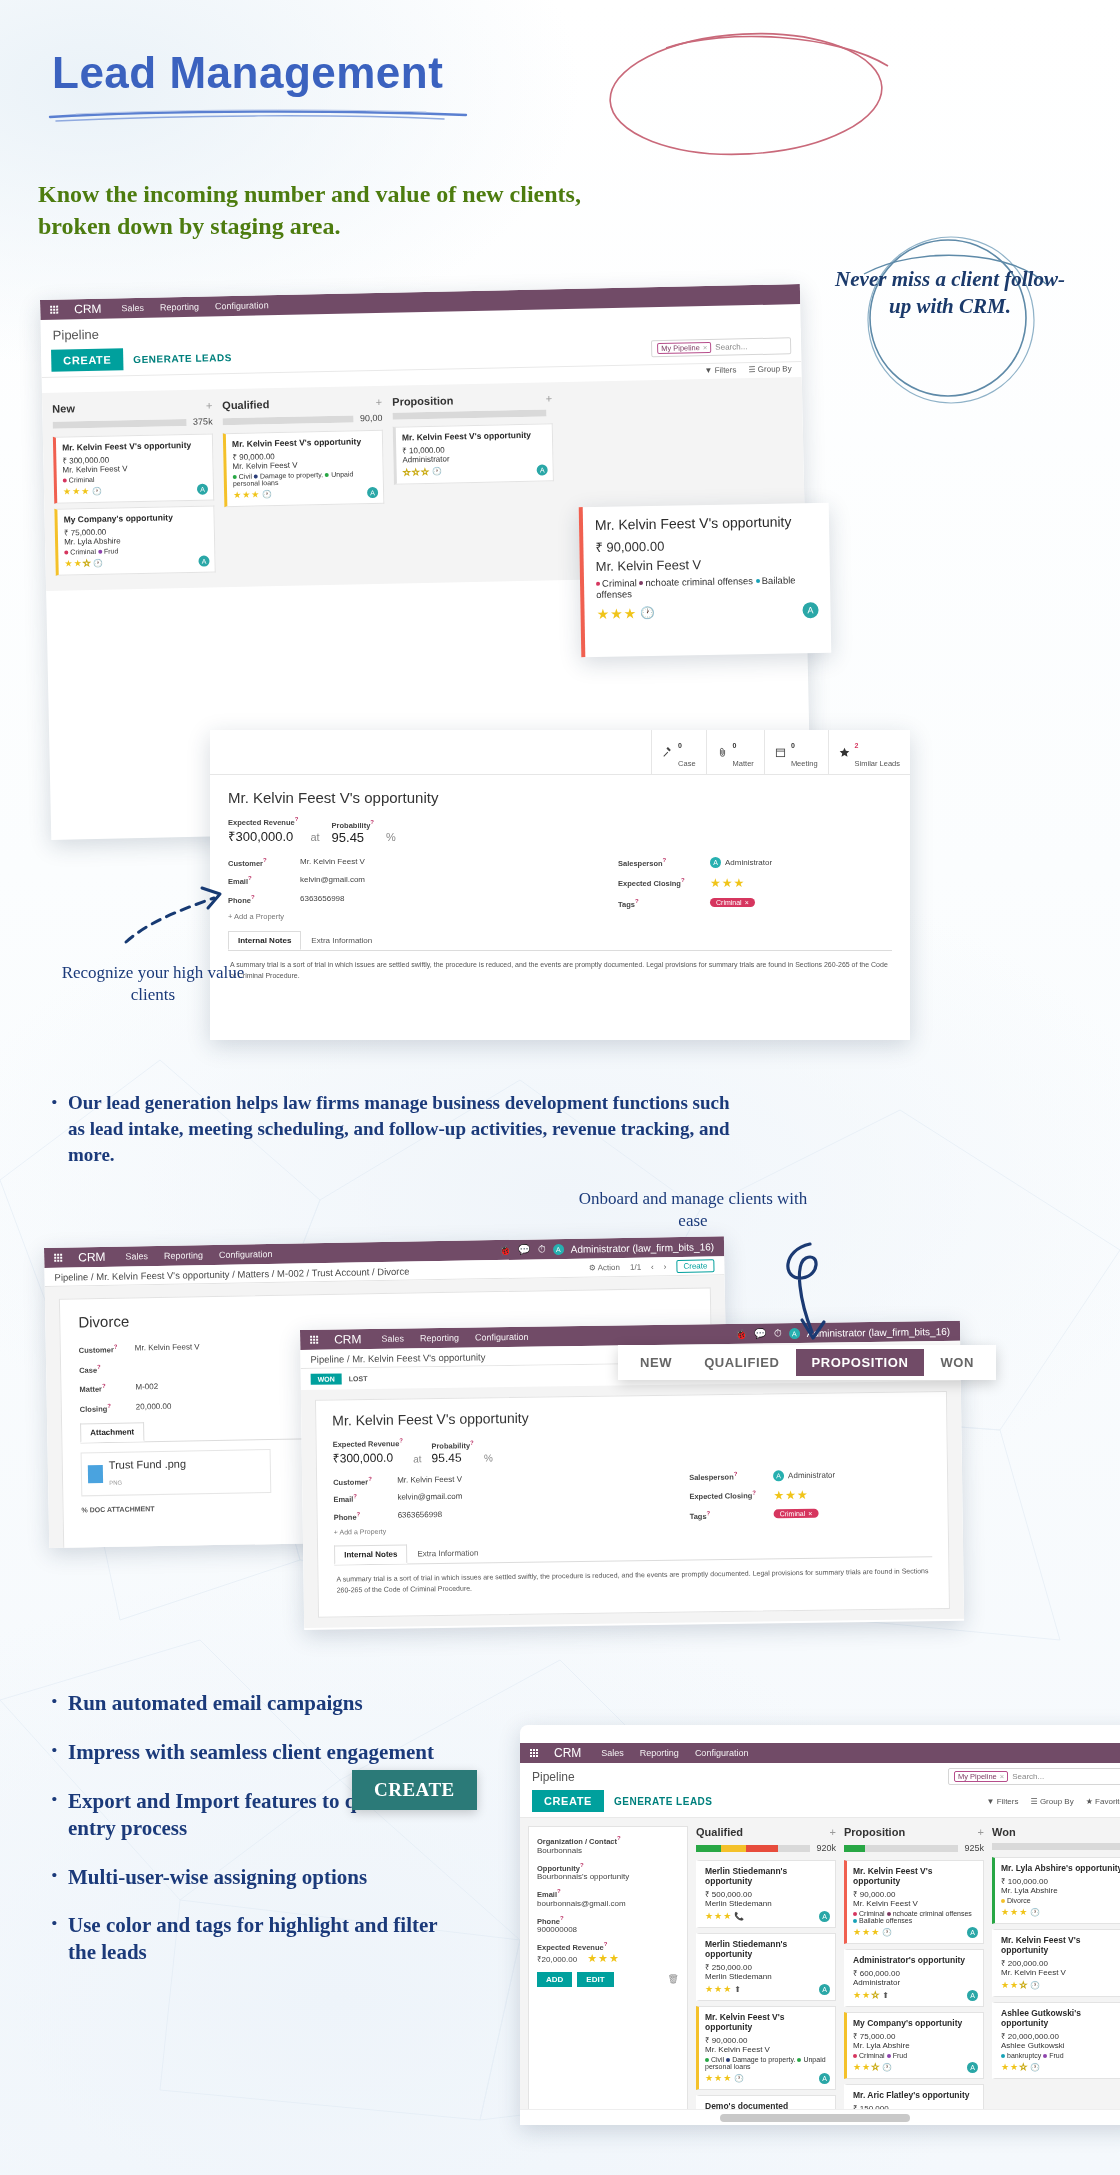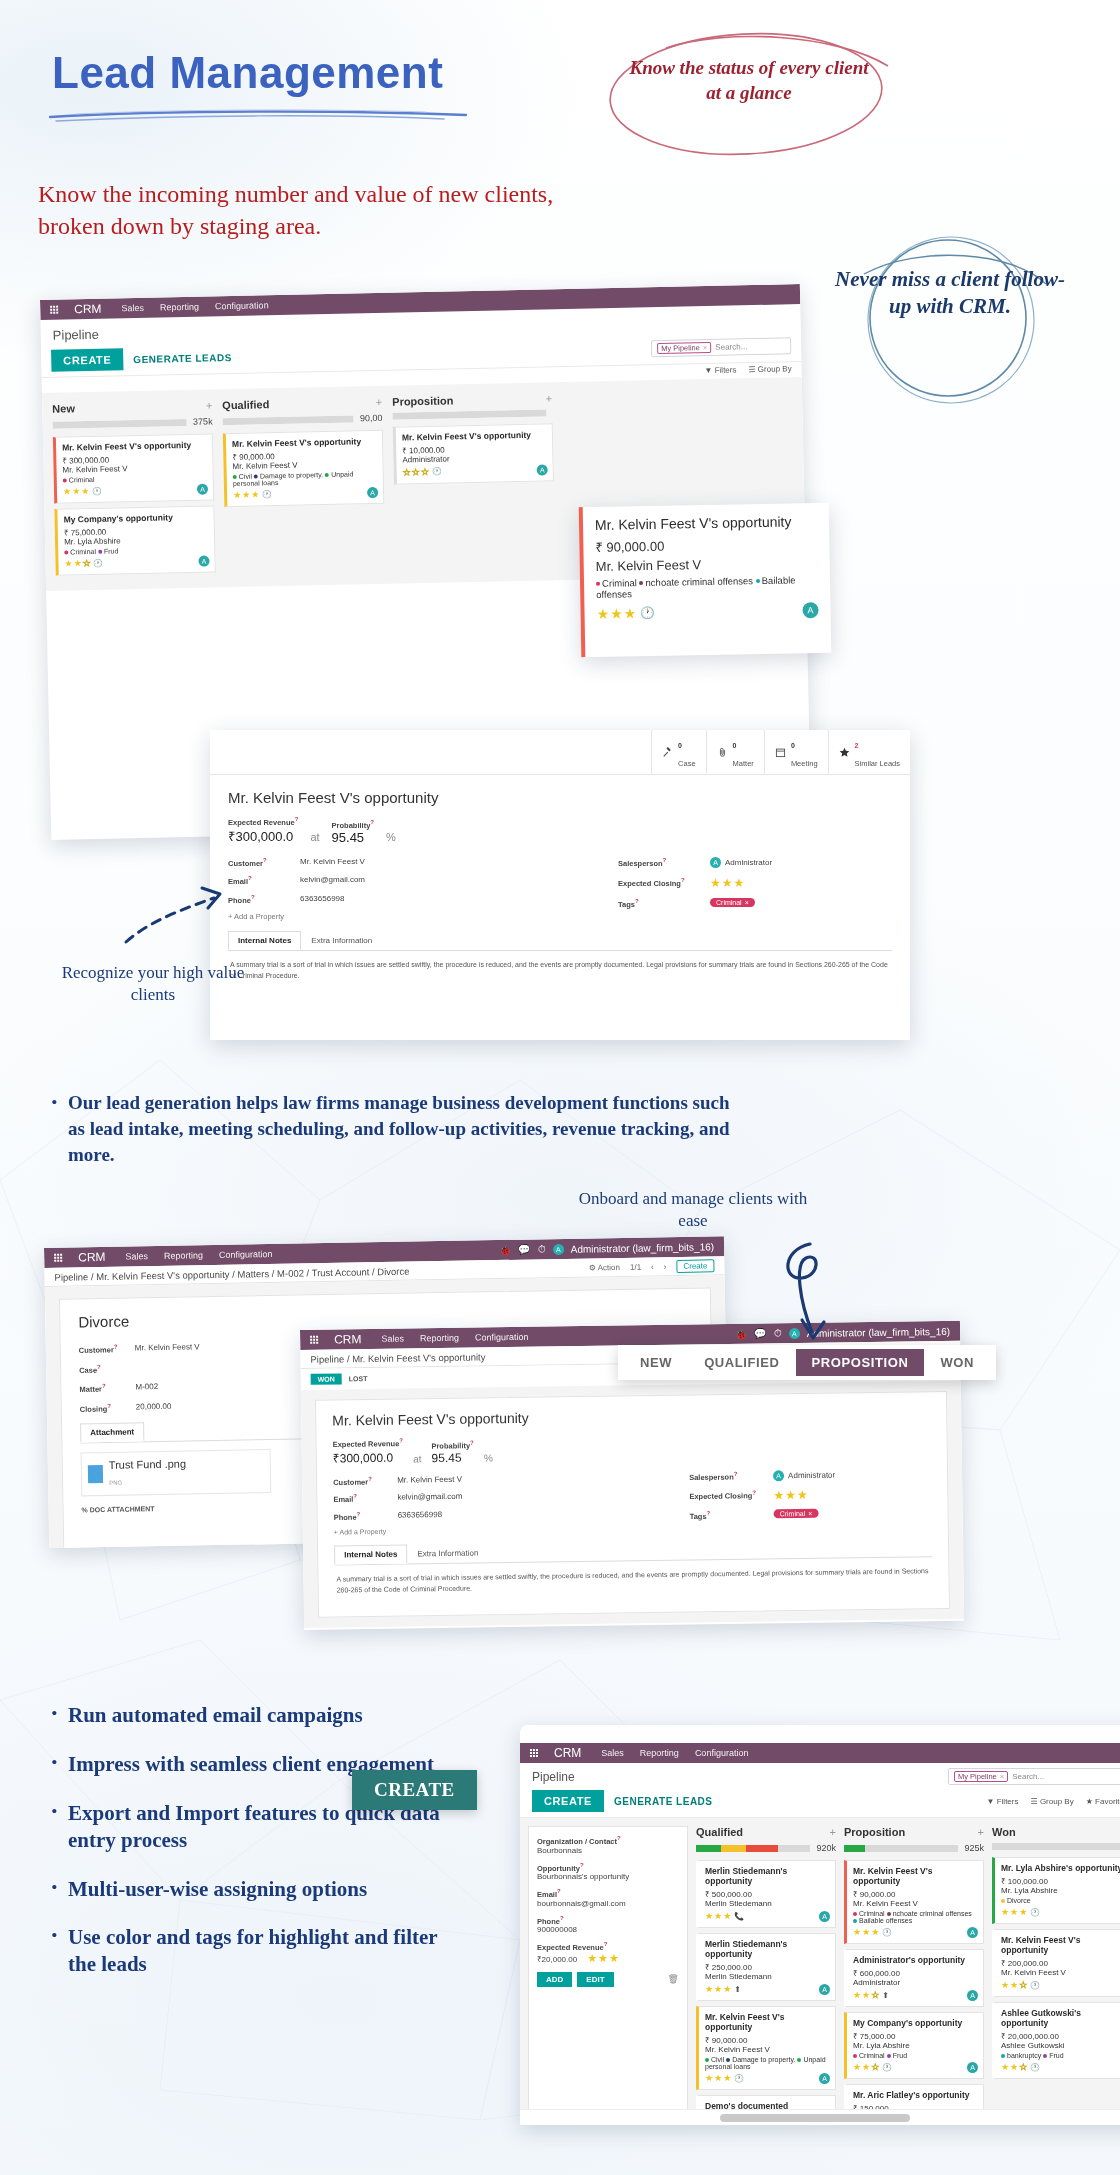--- a/index.html
+++ b/index.html
@@ -27,22 +27,22 @@
     font-family:"Liberation Sans", sans-serif;
     font-weight:700; font-size:44px; letter-spacing:.5px;
     color:#3b62bf;
   }
   #headline-rule {
     left:46px; top:108px; width:440px; height:16px;
   }
   #subhead {
     left:38px; top:178px; width:580px;
     font-family:"Liberation Serif", serif;
-    font-weight:400; font-size:24px; line-height:1.35;
-    color:#b91c1c;
+    font-weight:700; font-size:24px; line-height:1.35;
+    color:#4d7c0f;
   }
 
   
   .callout-wrap { position:absolute; z-index:3; }
   .callout-text {
     position:absolute; text-align:center;
     font-family:"Liberation Serif", serif; font-style:italic;
     font-weight:700; line-height:1.3;
   }
   #callout1 { left:596px; top:22px; width:300px; height:140px; }
@@ -171,21 +171,21 @@
   .blost { color:#555; font-size:7px; font-weight:700; }
 
   
   .bullets { font-family:"Liberation Serif", serif; color:#1b3a7a; }
   .bullets li { list-style:none; position:relative; padding-left:22px; }
   .bullets li::before {
     content:"·"; position:absolute; left:4px; top:-6px; font-size:26px; color:#1b3a7a;
   }
   #para-block { left:46px; top:1090px; width:700px; font-size:19px; line-height:1.36; font-weight:700;}
   #feature-list { left:46px; top:1690px; width:420px; font-size:21px; line-height:1.28; font-weight:700;}
-  #feature-list li { margin-bottom:22px;margin-top:12px; }
+  #feature-list li { margin-bottom:22px; }
 
   .hand-label {
     position:absolute; font-family:"Liberation Serif", serif;
     color:#1b3a7a; font-size:17px; line-height:1.3; text-align:center;
   }
 </style>
 </head>
 <body>
 
 <div class="bg-wash"></div>
@@ -210,21 +210,20 @@
   <path d="M10 13 C 140 7, 290 6, 398 11" stroke="#8fa9df" stroke-width="1.5" fill="none" stroke-linecap="round"></path>
   <path d="M30 6 C 140 1, 280 1, 380 4" stroke="#b9c9ea" stroke-width="1" fill="none" stroke-linecap="round"></path>
 </svg>
 <div class="layer" id="subhead">Know the incoming number and value of new clients, broken down by staging area.</div>
 
 <div class="callout-wrap" id="callout1">
   <svg width="300" height="140" viewBox="0 0 300 140">
     <ellipse cx="150" cy="72" rx="136" ry="60" fill="none" stroke="#c9697a" stroke-width="1.6" transform="rotate(-3 150 72)"></ellipse>
     <path d="M70 26 C 130 6, 240 12, 292 44" fill="none" stroke="#c9697a" stroke-width="1.6"></path>
   </svg>
-  <div class="callout-text">Know the status of every client at a glance</div>
 </div>
 
 <div class="callout-wrap" id="callout2">
   <svg width="300" height="180" viewBox="0 0 300 180">
     <circle cx="148" cy="88" r="78" fill="none" stroke="#5e8aa8" stroke-width="1.6"></circle>
     <circle cx="151" cy="90" r="83" fill="none" stroke="#8fb2c8" stroke-width="1.2" transform="rotate(8 151 90)"></circle>
     <path d="M64 44 C 120 14, 214 22, 246 54" fill="none" stroke="#5e8aa8" stroke-width="1.4"></path>
   </svg>
   <div class="callout-text">Never miss a client follow-up with CRM.</div>
 </div>

